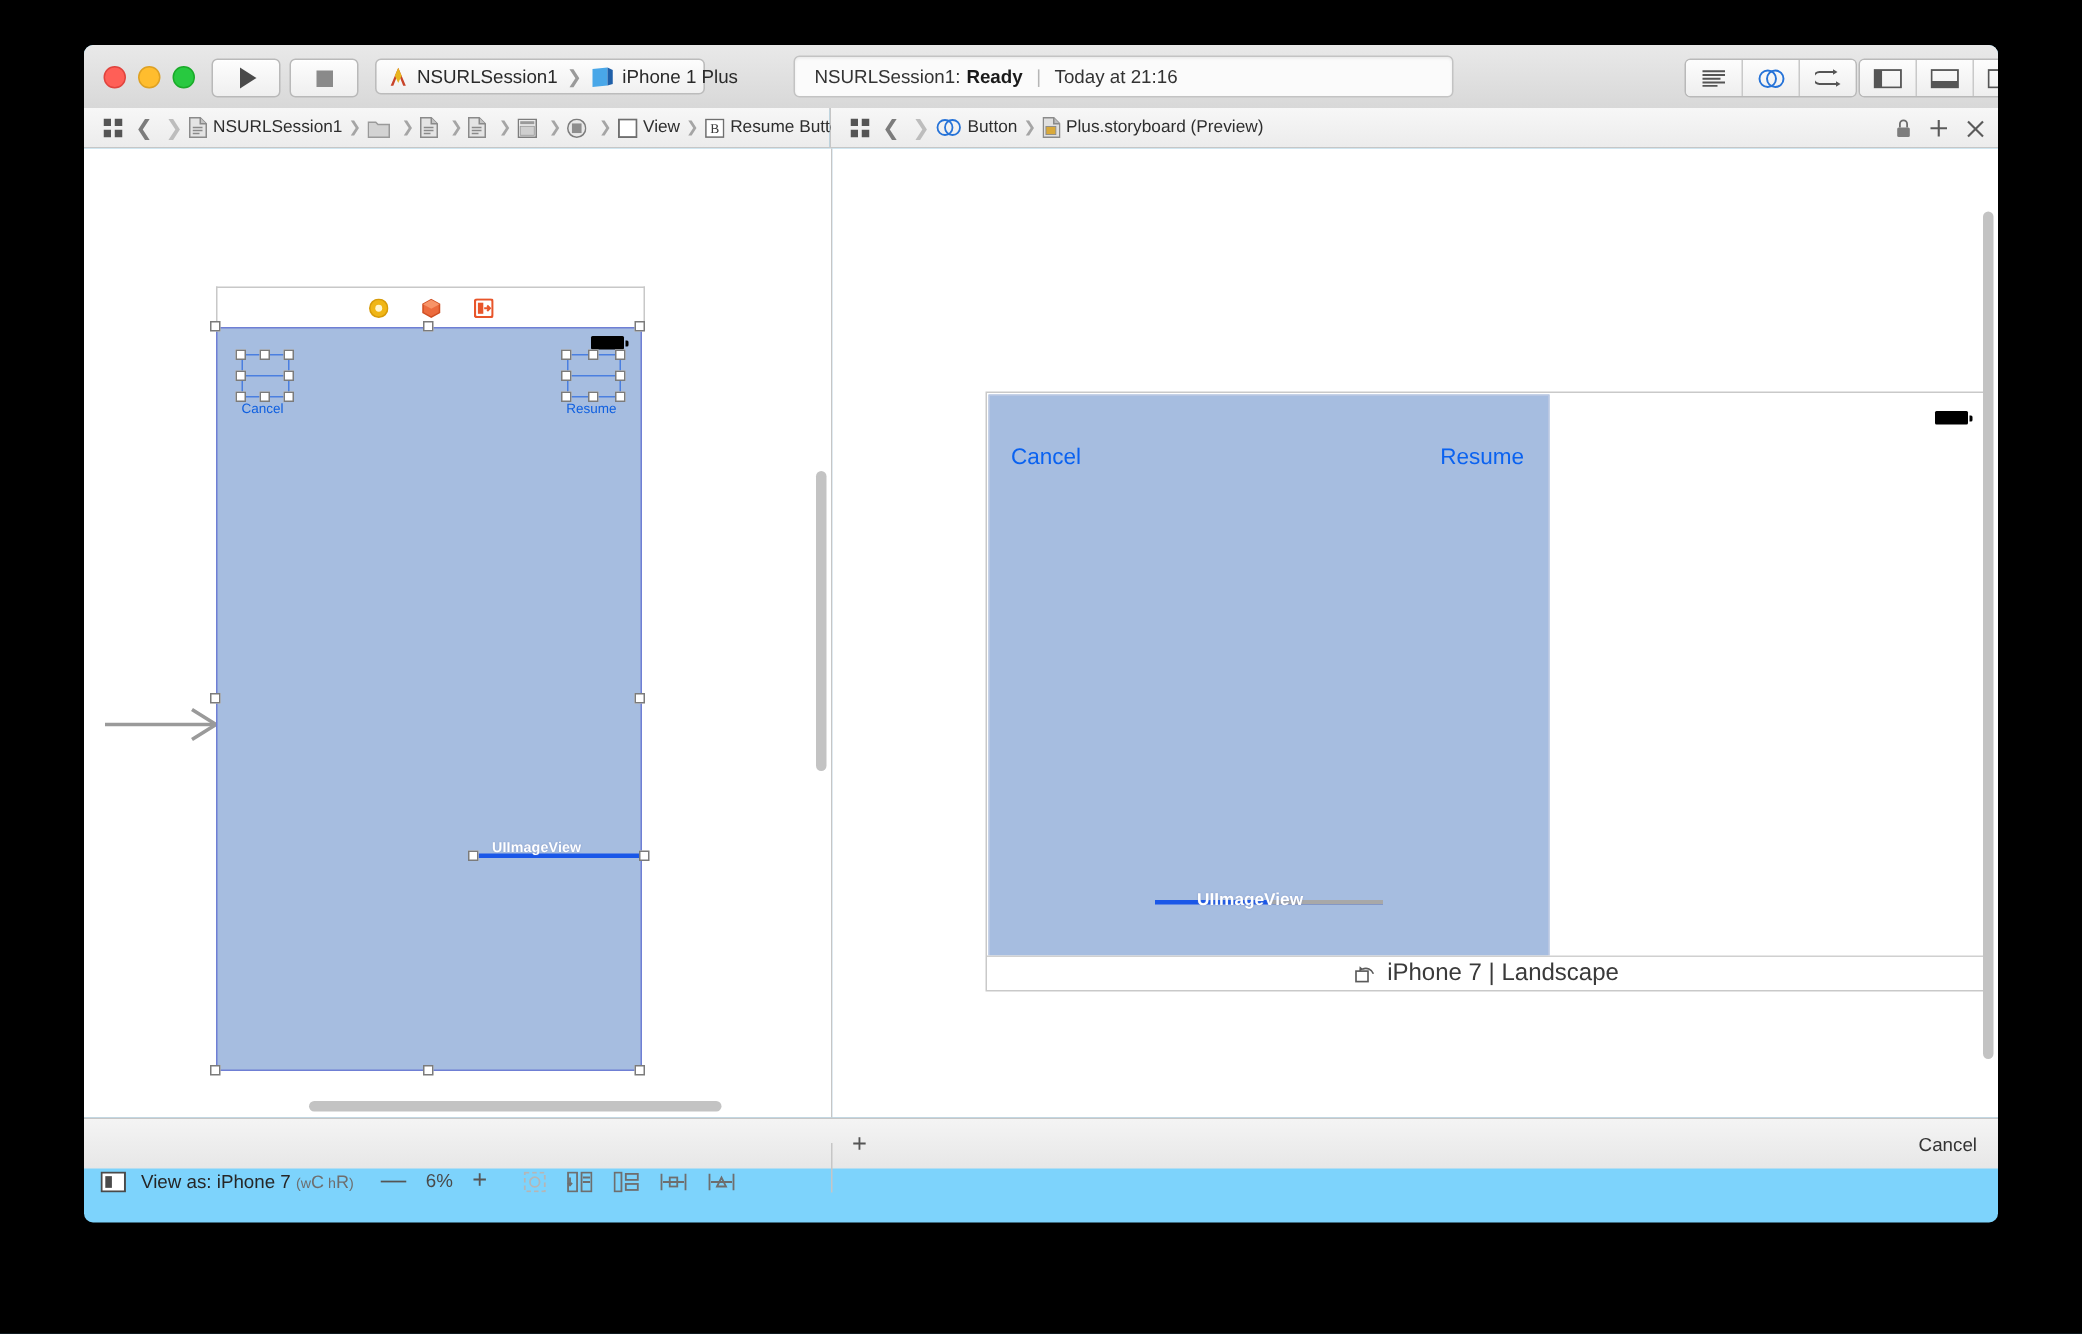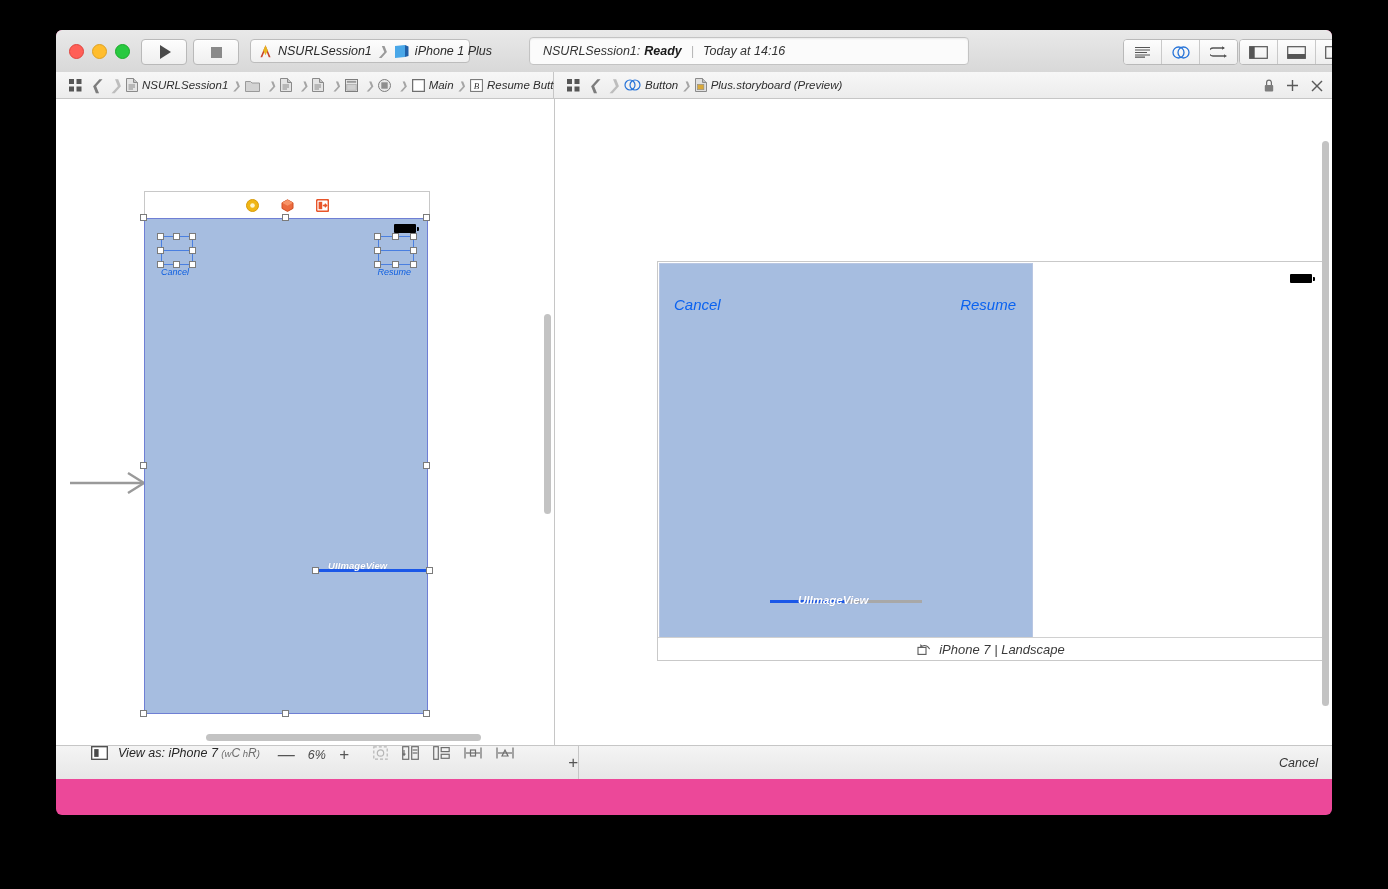--- a/index.html
+++ b/index.html
@@ -1,21 +1,21 @@
 <!DOCTYPE html>
 <html><head>
 <meta charset="utf-8">
 <style>
   html,body{margin:0;padding:0;background:#000;}
   body{width:1388px;height:889px;font-family:"Liberation Sans",sans-serif;-webkit-font-smoothing:antialiased;}
 
   .screen{position:absolute;left:0;top:0;width:1388px;height:889px;background:#000;}
 
-  .window{position:absolute;left:56px;top:30px;width:1276px;height:785px;background:#ec4899;
-          border-radius:6px;overflow:hidden;box-shadow:0 4px 22px rgba(0,0,0,.55);font-style:italic;}
+  .window{position:absolute;left:56px;top:30px;width:1276px;height:785px;background:#7dd3fc;
+          border-radius:6px;overflow:hidden;box-shadow:0 4px 22px rgba(0,0,0,.55);}
 
   
   .titlebar{position:relative;height:42px;width:100%;
             background:linear-gradient(to bottom,#e9e9e9,#d8d8d8);
             border-bottom:1px solid #b4b4b4;}
   .traffic{position:absolute;left:13px;top:14px;display:flex;gap:8px;}
   .tl{width:13px;height:13px;border-radius:50%;}
   .tl.red{background:#ff5f57;border:1px solid #e0443e;}
   .tl.yellow{background:#ffbd2e;border:1px solid #dea123;}
   .tl.green{background:#28c940;border:1px solid #1aab29;}
@@ -104,27 +104,27 @@
            border:1px solid #b8c6e2;box-sizing:border-box;}
   .pv-cancel{position:absolute;left:14px;top:32px;font-size:15px;color:#0a62f0;}
   .pv-resume{position:absolute;right:16px;top:32px;font-size:15px;color:#0a62f0;}
   .pv-iv{position:absolute;left:110px;top:330px;width:152px;height:14px;}
   .pv-iv .bar{position:absolute;left:0;top:6px;width:152px;height:3px;background:#1a57e8;}
   .pv-iv .bar2{position:absolute;left:76px;top:6px;width:76px;height:3px;background:#a8a8a8;}
   .pv-iv .txt{position:absolute;left:28px;top:0px;font-size:11.5px;font-weight:bold;color:#fff;
               text-shadow:0 0 1px rgba(120,140,190,.9);}
   .pv-caption{position:absolute;left:0;bottom:0;width:100%;height:22px;
               border-top:1px solid #d0d0d0;display:flex;align-items:center;justify-content:center;gap:7px;
-              font-size:13px;color:#3a3a3a;background:#fff;}
+              font-size:16px;color:#3a3a3a;background:#fff;}
 
   
   .bottombar{position:absolute;left:0;top:715px;width:100%;height:33px;
              background:linear-gradient(to bottom,#f4f4f4,#e7e7e7);border-top:1px solid #c6c6c6;}
-  .bb-left{position:absolute;left:0;top:0;width:498px;height:33px;border-right:1px solid #c6c6c6;
-           display:flex;align-items:flex-start;margin-left:24px;}
+  .bb-left{position:absolute;left:0;top:16px;width:498px;height:33px;border-right:1px solid #c6c6c6;
+           display:flex;align-items:flex-end;}
   .bb-right{position:absolute;left:499px;top:0;right:0;height:33px;display:flex;align-items:center;}
   .viewas{font-size:12.5px;color:#262626;margin-left:10px;white-space:nowrap;}
   .viewas .sub{font-size:9.5px;color:#6e6e6e;}
   .zoomctl{display:flex;align-items:center;gap:13px;margin-left:18px;color:#4a4a4a;font-size:12.5px;}
   .zoomctl .pm{font-size:17px;color:#555;line-height:1;}
   .algroup{display:flex;align-items:center;gap:14px;margin-left:24px;}
   .lang{position:absolute;right:14px;top:0;height:33px;display:flex;align-items:center;font-size:12.5px;color:#333;}
 
   svg{display:block;}
 </style>
@@ -160,21 +160,21 @@
         <path d="M1 2 L11 1 L11 13 L1 14 Z" fill="#49a7e8"></path>
         <path d="M11 1 L14.5 2.6 L14.5 12 L11 13 Z" fill="#1f5fa8"></path>
       </svg>
       <span class="nm">iPhone 1 Plus</span>
     </div>
 
     <div class="status">
       <span>NSURLSession1:</span>
       <span class="bold" style="margin-left:4px">Ready</span>
       <span class="vdiv">|</span>
-      <span>Today at 14:16</span>
+      <span>Today at 21:16</span>
     </div>
 
     <div class="seg editor-seg">
       <div>
         <svg width="17" height="12" viewBox="0 0 17 12">
           <g stroke="#555" stroke-width="1.2">
             <line x1="1" y1="1.5" x2="16" y2="1.5"></line>
                 <line x1="1" y1="4" x2="16" y2="4"></line>
             <line x1="1" y1="6.5" x2="13" y2="6.5"></line>
                 <line x1="1" y1="9" x2="16" y2="9"></line>
@@ -308,21 +308,21 @@
       </span>
     </div>
     <span class="chev">❯</span>
 
     <div class="crumb">
       <span class="cicon">
         <svg width="13" height="13" viewBox="0 0 13 13">
               <rect x="0.6" y="0.6" width="11.8" height="11.8" fill="#fff" stroke="#6f6f6f" stroke-width="1.3"></rect>
             </svg>
       </span>
-      <span>Main</span>
+      <span>View</span>
     </div>
     <span class="chev">❯</span>
 
     <div class="crumb">
       <span class="cicon">
         <svg width="13" height="13" viewBox="0 0 13 13">
               <rect x="0.6" y="0.6" width="11.8" height="11.8" fill="#fff" stroke="#6f6f6f"></rect>
               <text x="6.5" y="9.6" font-size="9" font-family="Liberation Serif, serif" text-anchor="middle" fill="#3a3a3a">B</text>
             </svg>
       </span>

